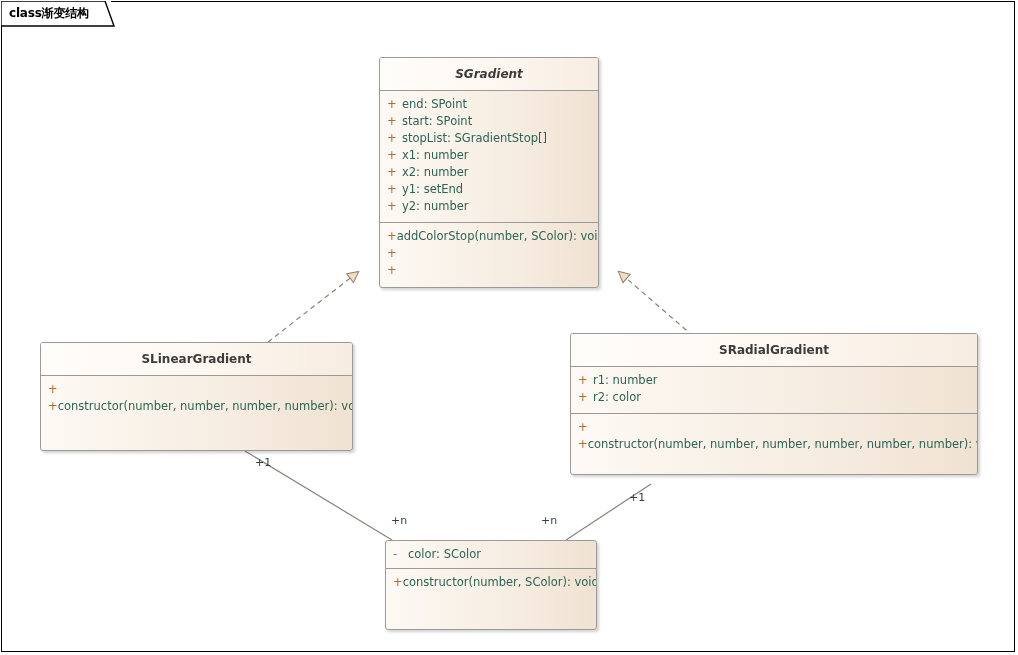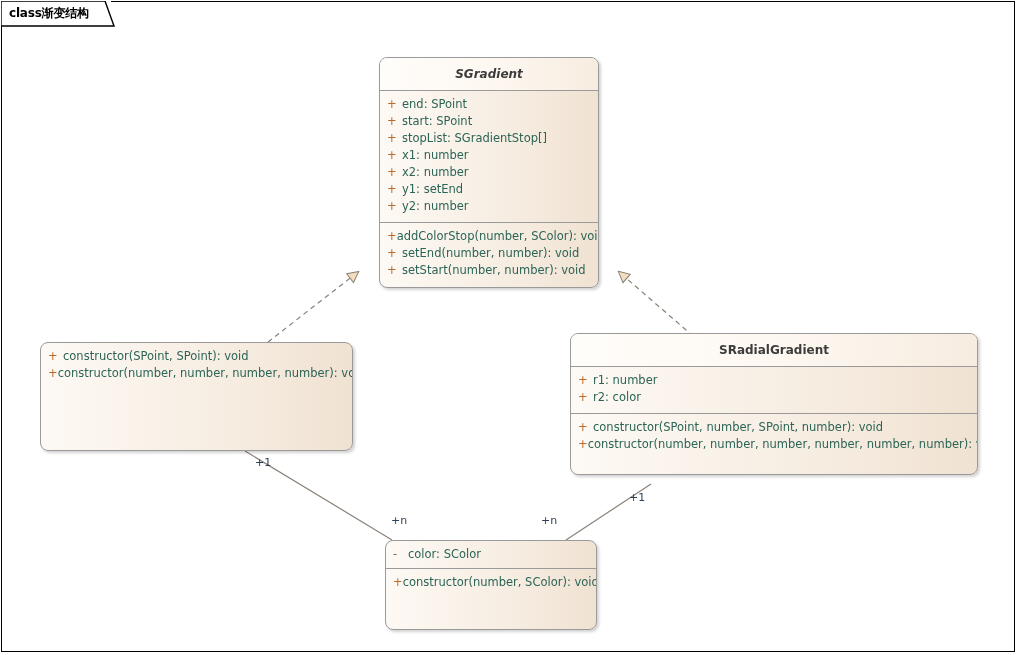--- a/index.html
+++ b/index.html
@@ -69,21 +69,21 @@
     color: #2d3f57;
     font-family: "DejaVu Sans", "Liberation Sans", sans-serif;
     white-space: nowrap;
   }
 
   
   .uml-class {
     position: absolute;
     box-sizing: border-box;
     border: 1px solid #9a9a9a;
-    border-radius: 8px;
+    border-radius: 3px;
     background: linear-gradient(to right, #fdf9f4 0%, #f7eee3 55%, #f0e2d2 100%);
     box-shadow: 2px 2px 3px rgba(0,0,0,0.18);
     overflow: hidden;
   }
   .uml-title {
     height: 33px;
     line-height: 33px;
     text-align: center;
     font-size: 12px;
     font-weight: bold;
@@ -200,35 +200,33 @@
       </div>
     </div>
 
     <div class="uml-compartment" style="height:64px;">
       <div class="uml-row">
         <span class="vis pub">+</span>
         <span class="member-text">addColorStop(number, SColor): void</span>
       </div>
       <div class="uml-row">
         <span class="vis pub">+</span>
-        <span class="member-text">setEnd(number, number): void</span>
-      </div>
-      <div class="uml-row">
-        <span class="vis pub">+</span>
-        <span class="member-text">setStart(number, number): void</span>
+      </div>
+      <div class="uml-row">
+        <span class="vis pub">+</span>
       </div>
     </div>
   </div>
 
   <div class="uml-class" style="left:40px; top:342px; width:313px; height:109px;">
+    <div class="uml-title">SLinearGradient</div>
 
     <div class="uml-compartment" style="height:74px;">
       <div class="uml-row">
         <span class="vis pub">+</span>
-        <span class="member-text">constructor(SPoint, SPoint): void</span>
       </div>
       <div class="uml-row">
         <span class="vis pub">+</span>
         <span class="member-text">constructor(number, number, number, number): void</span>
       </div>
     </div>
   </div>
 
   <div class="uml-class" style="left:570px; top:333px; width:408px; height:142px;">
     <div class="uml-title">SRadialGradient</div>
@@ -240,21 +238,20 @@
       </div>
       <div class="uml-row">
         <span class="vis pub">+</span>
         <span class="member-text">r2: color</span>
       </div>
     </div>
 
     <div class="uml-compartment" style="height:61px;">
       <div class="uml-row">
         <span class="vis pub">+</span>
-        <span class="member-text">constructor(SPoint, number, SPoint, number): void</span>
       </div>
       <div class="uml-row">
         <span class="vis pub">+</span>
         <span class="member-text">constructor(number, number, number, number, number, number): void</span>
       </div>
     </div>
   </div>
 
   <div class="uml-class" style="left:385px; top:540px; width:212px; height:90px;">
 

